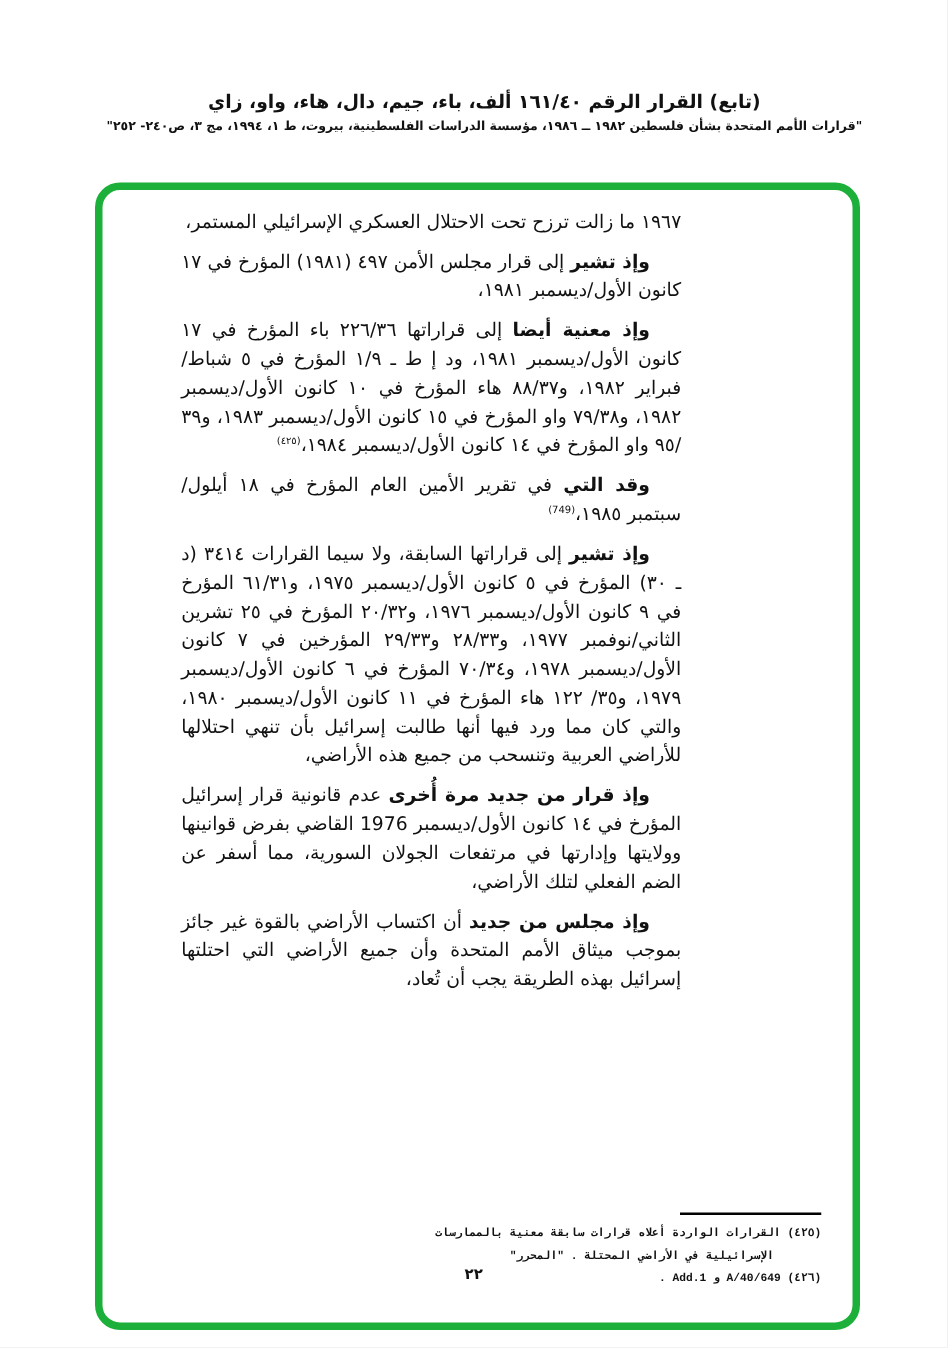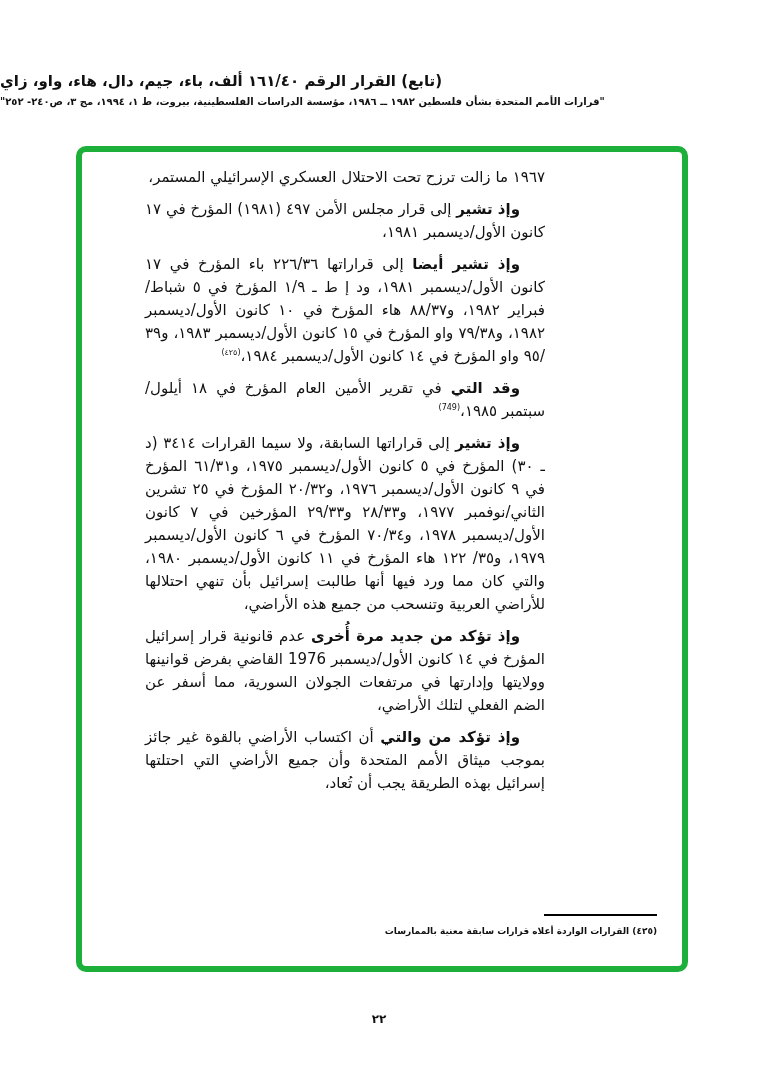--- a/index.html
+++ b/index.html
@@ -7,42 +7,42 @@
     position:relative;
     width:758px;height:1078px;
     margin:0 auto;
     background:#ffffff;
     font-family:"DejaVu Sans","Liberation Sans",sans-serif;
     color:#111;
     direction:rtl;
     overflow:hidden;
   }
   
-  .header{position:absolute;top:0;left:0;right:0;text-align:left;}
+  .header{position:absolute;top:0;left:17px;right:0;text-align:center;}
   .doc-title{
     margin-top:72px;
     font-size:15px;
     font-weight:bold;
     letter-spacing:0.2px;
   }
   .doc-source{
     margin-top:6px;
     font-size:10px;
     font-weight:bold;
     white-space:nowrap;
     letter-spacing:0.1px;
   }
   
   .green-box{
     position:absolute;
     left:76px;top:146px;
-    width:612px;height:826px;
+    width:612px;height:918px;
     box-sizing:border-box;
     border:6px solid #1cb03a;
-    border-radius:10px;
+    border-radius:20px;
     background:#fff;
   }
   .body-text{
     margin:14px 137px 0 63px;
     font-size:15px;
     line-height:23px;
     text-align:justify;
   }
   .para{margin:0 0 9px 0;text-indent:25px;}
   .para.cont{text-indent:0;}
@@ -63,20 +63,21 @@
   .fn-sep{
     width:113px;height:2px;
     background:#000;
     margin:0 0 6px 0;
   }
   .fn-line{
     font-size:9px;
     font-weight:bold;
     line-height:18px;
     white-space:nowrap;
+    font-family:Liberation Mono, monospace;
   }
   .fn-line.fn-indent{padding-right:38px;}
   
   .page-number{
     position:absolute;
     bottom:52px;left:0;right:0;
     text-align:center;
     font-size:12px;
     font-weight:bold;
     letter-spacing:4px;
@@ -93,34 +94,36 @@
   </div>
 
   <div class="green-box">
 
     <div class="body-text">
 
       <p class="para cont"><b></b><span>١٩٦٧ ما زالت ترزح تحت الاحتلال العسكري الإسرائيلي المستمر،</span><sup class="fn-ref"></sup></p>
 
       <p class="para"><b>وإذ تشير</b><span> إلى قرار مجلس الأمن ٤٩٧ (١٩٨١) المؤرخ في ١٧ كانون الأول/ديسمبر ١٩٨١،</span><sup class="fn-ref"></sup></p>
 
-      <p class="para"><b>وإذ تشير أيضا</b><span> إلى قراراتها ٢٢٦/٣٦ باء المؤرخ في ١٧ كانون الأول/ديسمبر ١٩٨١، ود إ ط ـ ١/٩ المؤرخ في ٥ شباط/فبراير ١٩٨٢، و٨٨/٣٧ هاء المؤرخ في ١٠ كانون الأول/ديسمبر ١٩٨٢، و٧٩/٣٨ واو المؤرخ في ١٥ كانون الأول/ديسمبر ١٩٨٣، و٣٩ /٩٥ واو المؤرخ في ١٤ كانون الأول/ديسمبر ١٩٨٤،</span><sup class="fn-ref">(٤٢٥)</sup></p>
+      <p class="para"><b>وإذ معنية أيضا</b><span> إلى قراراتها ٢٢٦/٣٦ باء المؤرخ في ١٧ كانون الأول/ديسمبر ١٩٨١، ود إ ط ـ ١/٩ المؤرخ في ٥ شباط/فبراير ١٩٨٢، و٨٨/٣٧ هاء المؤرخ في ١٠ كانون الأول/ديسمبر ١٩٨٢، و٧٩/٣٨ واو المؤرخ في ١٥ كانون الأول/ديسمبر ١٩٨٣، و٣٩ /٩٥ واو المؤرخ في ١٤ كانون الأول/ديسمبر ١٩٨٤،</span><sup class="fn-ref">(٤٢٥)</sup></p>
 
       <p class="para"><b>وقد التي</b><span> في تقرير الأمين العام المؤرخ في ١٨ أيلول/سبتمبر ١٩٨٥،</span><sup class="fn-ref">(749)</sup></p>
 
       <p class="para"><b>وإذ تشير</b><span> إلى قراراتها السابقة، ولا سيما القرارات ٣٤١٤ (د ـ ٣٠) المؤرخ في ٥ كانون الأول/ديسمبر ١٩٧٥، و٦١/٣١ المؤرخ في ٩ كانون الأول/ديسمبر ١٩٧٦، و٢٠/٣٢ المؤرخ في ٢٥ تشرين الثاني/نوفمبر ١٩٧٧، و٢٨/٣٣ و٢٩/٣٣ المؤرخين في ٧ كانون الأول/ديسمبر ١٩٧٨، و٧٠/٣٤ المؤرخ في ٦ كانون الأول/ديسمبر ١٩٧٩، و٣٥/ ١٢٢ هاء المؤرخ في ١١ كانون الأول/ديسمبر ١٩٨٠، والتي كان مما ورد فيها أنها طالبت إسرائيل بأن تنهي احتلالها للأراضي العربية وتنسحب من جميع هذه الأراضي،</span><sup class="fn-ref"></sup></p>
 
-      <p class="para"><b>وإذ تؤكد من جديد مرة أُخرى</b><span> عدم قانونية قرار إسرائيل المؤرخ في ١٤ كانون الأول/ديسمبر 1976 القاضي بفرض قوانينها وولايتها وإدارتها في مرتفعات الجولان السورية، مما أسفر عن الضم الفعلي لتلك الأراضي،</span><sup class="fn-ref"></sup></p>
+      <p class="para"><b>وإذ قرار من جديد مرة أُخرى</b><span> عدم قانونية قرار إسرائيل المؤرخ في ١٤ كانون الأول/ديسمبر 1976 القاضي بفرض قوانينها وولايتها وإدارتها في مرتفعات الجولان السورية، مما أسفر عن الضم الفعلي لتلك الأراضي،</span><sup class="fn-ref"></sup></p>
 
-      <p class="para"><b>وإذ تؤكد من والتي</b><span> أن اكتساب الأراضي بالقوة غير جائز بموجب ميثاق الأمم المتحدة وأن جميع الأراضي التي احتلتها إسرائيل بهذه الطريقة يجب أن تُعاد،</span><sup class="fn-ref"></sup></p>
+      <p class="para"><b>وإذ مجلس من جديد</b><span> أن اكتساب الأراضي بالقوة غير جائز بموجب ميثاق الأمم المتحدة وأن جميع الأراضي التي احتلتها إسرائيل بهذه الطريقة يجب أن تُعاد،</span><sup class="fn-ref"></sup></p>
 
     </div>
 
     <div class="footnotes">
       <div class="fn-sep"></div>
       <div class="fn-line">(٤٢٥) القرارات الواردة أعلاه قرارات سابقة معنية بالممارسات</div>
+      <div class="fn-line fn-indent">الإسرائيلية في الأراضي المحتلة . "المحرر"</div>
+      <div class="fn-line">(٤٢٦) A/40/649 و Add.1 .</div>
     </div>
 
   </div>
 
   <div class="page-number">٢٢</div>
 
 </div>
 
 </body></html>

